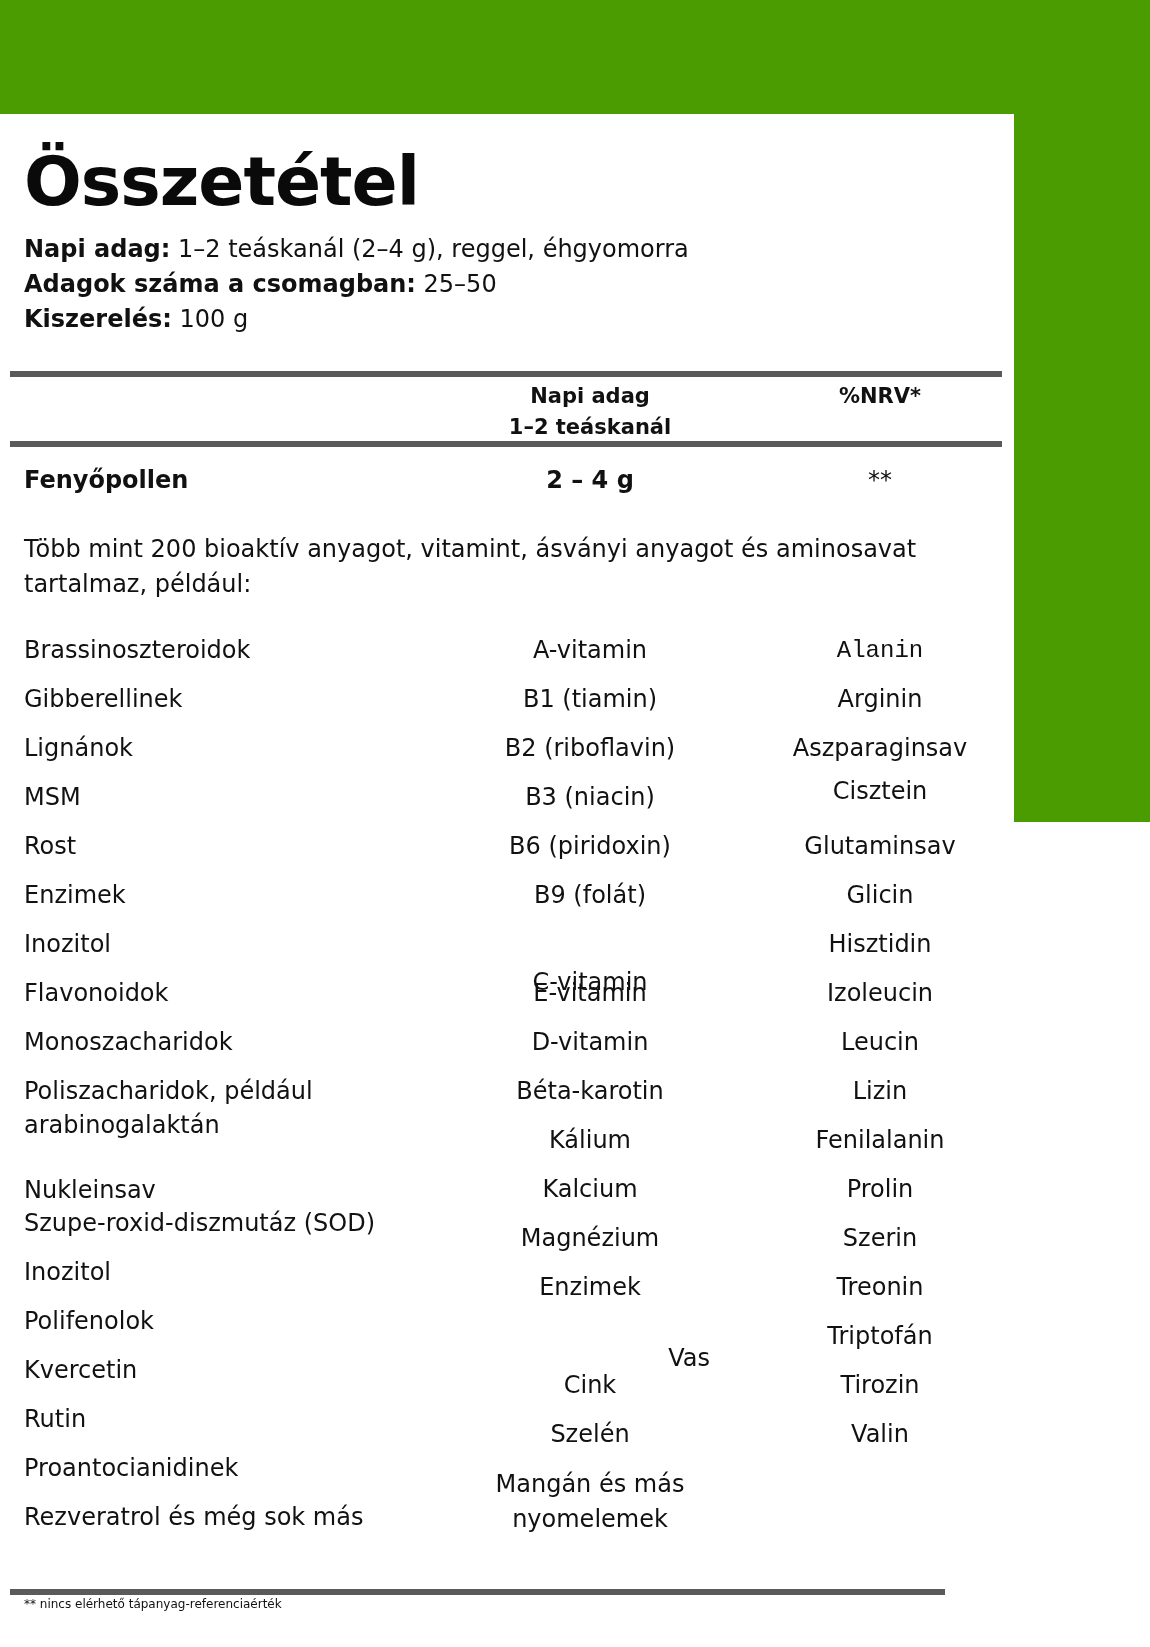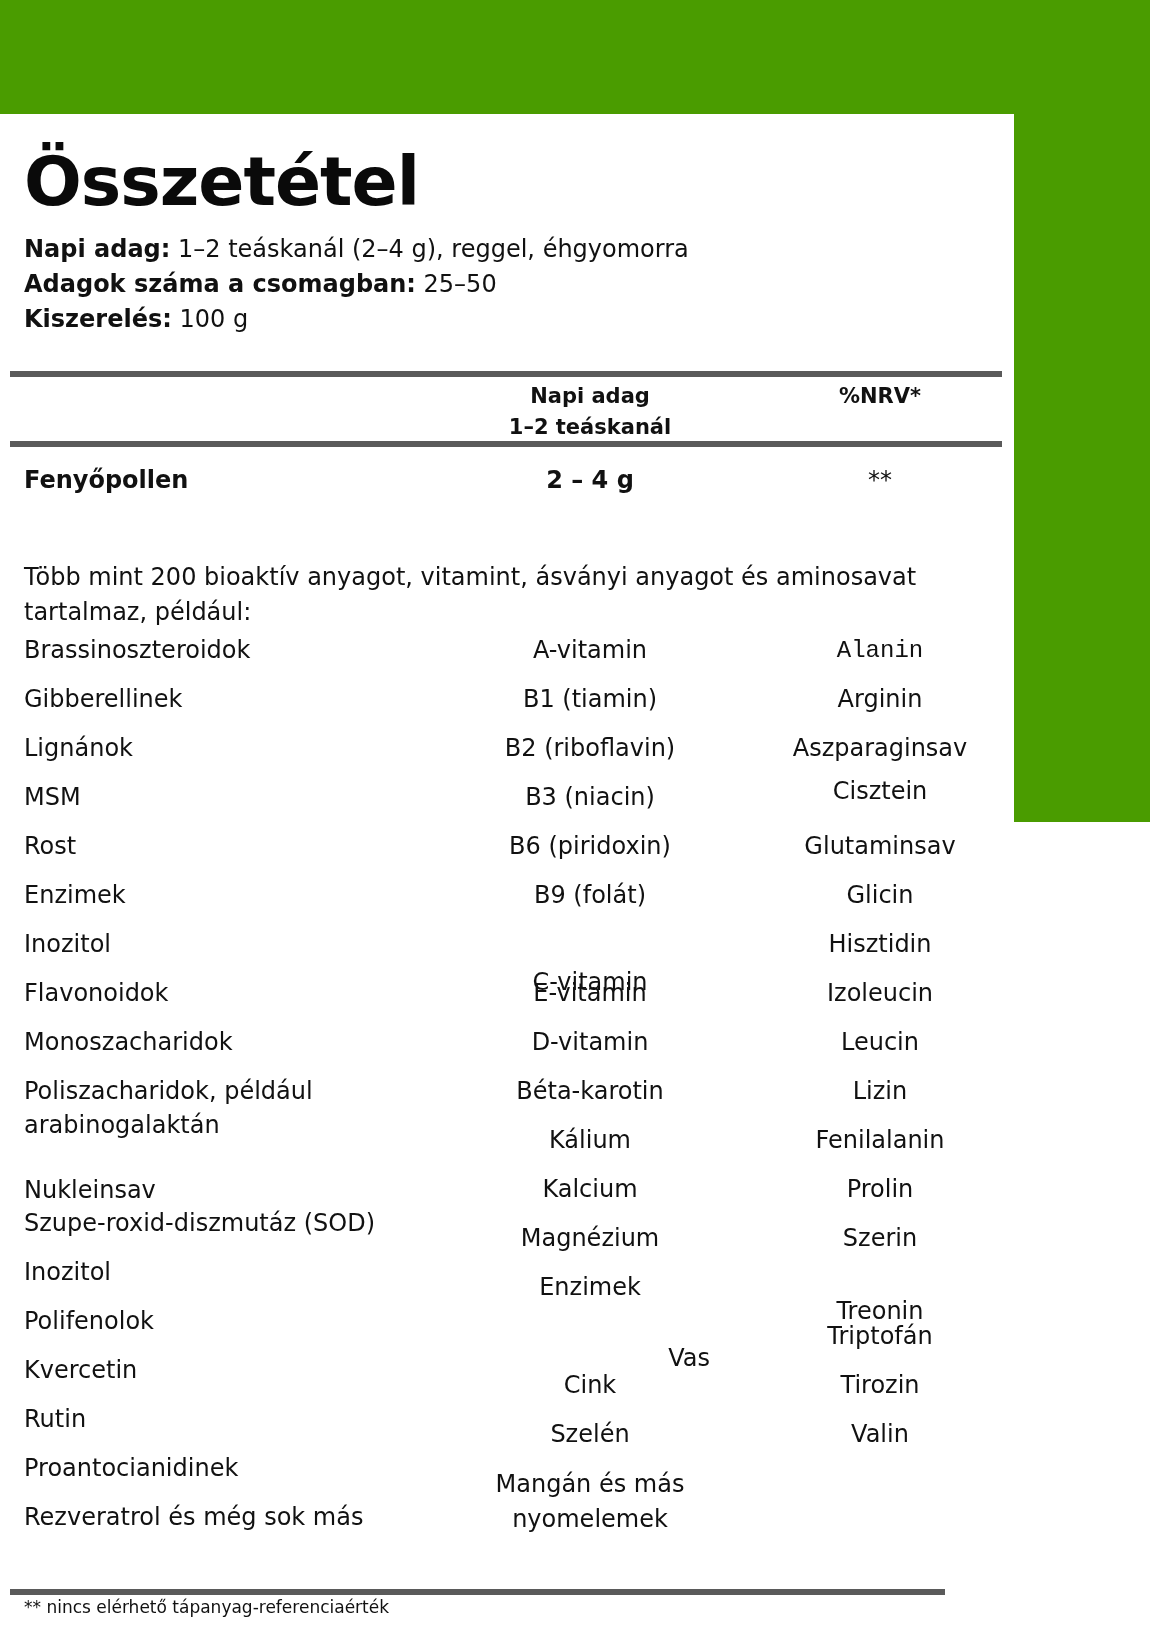--- a/index.html
+++ b/index.html
@@ -24,29 +24,29 @@
   .col-head {
     position: absolute; top: 381px; text-align: center; font-weight: bold;
     font-size: 21px; line-height: 31px;
   }
   .col-head.c2 { left: 470px; width: 240px; }
   .col-head.c3 { left: 760px; width: 240px; }
   .fen-row { position: absolute; top: 466px; font-size: 24px; font-weight: bold; }
   .fen-name { position: absolute; left: 24px; white-space: nowrap; text-align: center; }
   .fen-dose { position: absolute; left: 470px; width: 240px; text-align: center; }
   .fen-nrv { position: absolute; left: 760px; width: 240px; text-align: center; font-weight: normal; }
-  .intro { position: absolute; left: 24px; top: 532px; width: 940px; font-size: 24px; line-height: 35px; margin-top: 28px; }
+  .intro { position: absolute; left: 24px; top: 532px; width: 940px; font-size: 24px; line-height: 35px; }
   .list { position: absolute; font-size: 24px; }
   .list .it { position: absolute; white-space: nowrap; line-height: 35px; }
   .list-1 { left: 24px; top: 633px; }
   .list-2 { left: 470px; top: 633px; width: 240px; }
   .list-2 .it { left: 0; width: 240px; text-align: center; white-space: normal; }
   .list-3 { left: 760px; top: 633px; width: 240px; }
   .list-3 .it { left: 0; width: 240px; text-align: center; }
-  .footnote { position: absolute; left: 24px; top: 1597px; font-size: 17px; white-space: nowrap; }
+  .footnote { position: absolute; left: 24px; top: 1597px; font-size: 12px; white-space: nowrap; }
 </style>
 </head>
 <body>
 
 <div class="green-top"></div>
 <div class="green-side"></div>
 
 <h1 class="title">Összetétel</h1>
 
 <div class="meta">
@@ -119,20 +119,20 @@
     <div class="it" style="top: 141px;">Cisztein</div>
     <div class="it" style="top: 196px;">Glutaminsav</div>
     <div class="it" style="top: 245px;">Glicin</div>
     <div class="it" style="top: 294px;">Hisztidin</div>
     <div class="it" style="top: 343px;">Izoleucin</div>
     <div class="it" style="top: 392px;">Leucin</div>
     <div class="it" style="top: 441px;">Lizin</div>
     <div class="it" style="top: 490px;">Fenilalanin</div>
     <div class="it" style="top: 539px;">Prolin</div>
     <div class="it" style="top: 588px;">Szerin</div>
-    <div class="it" style="top: 661px;">Treonin</div>
+    <div class="it" style="top: 637px;">Treonin</div>
     <div class="it" style="top: 686px;">Triptofán</div>
     <div class="it" style="top: 735px;">Tirozin</div>
     <div class="it" style="top: 784px;">Valin</div>
   </div>
 
 <div class="rule rule3"></div>
 <div class="footnote">** nincs elérhető tápanyag-referenciaérték</div>
 
 </body></html>

